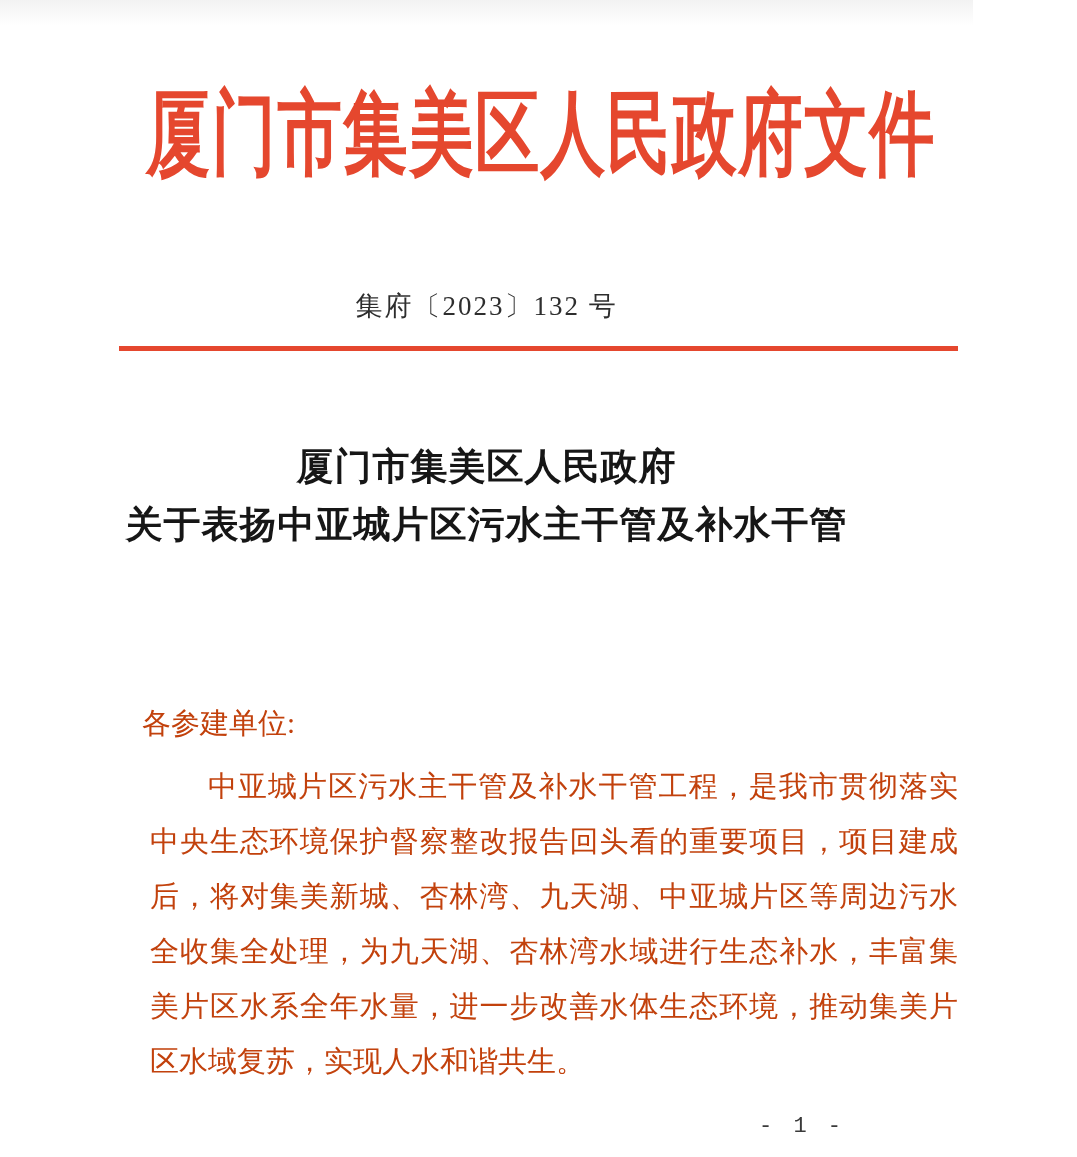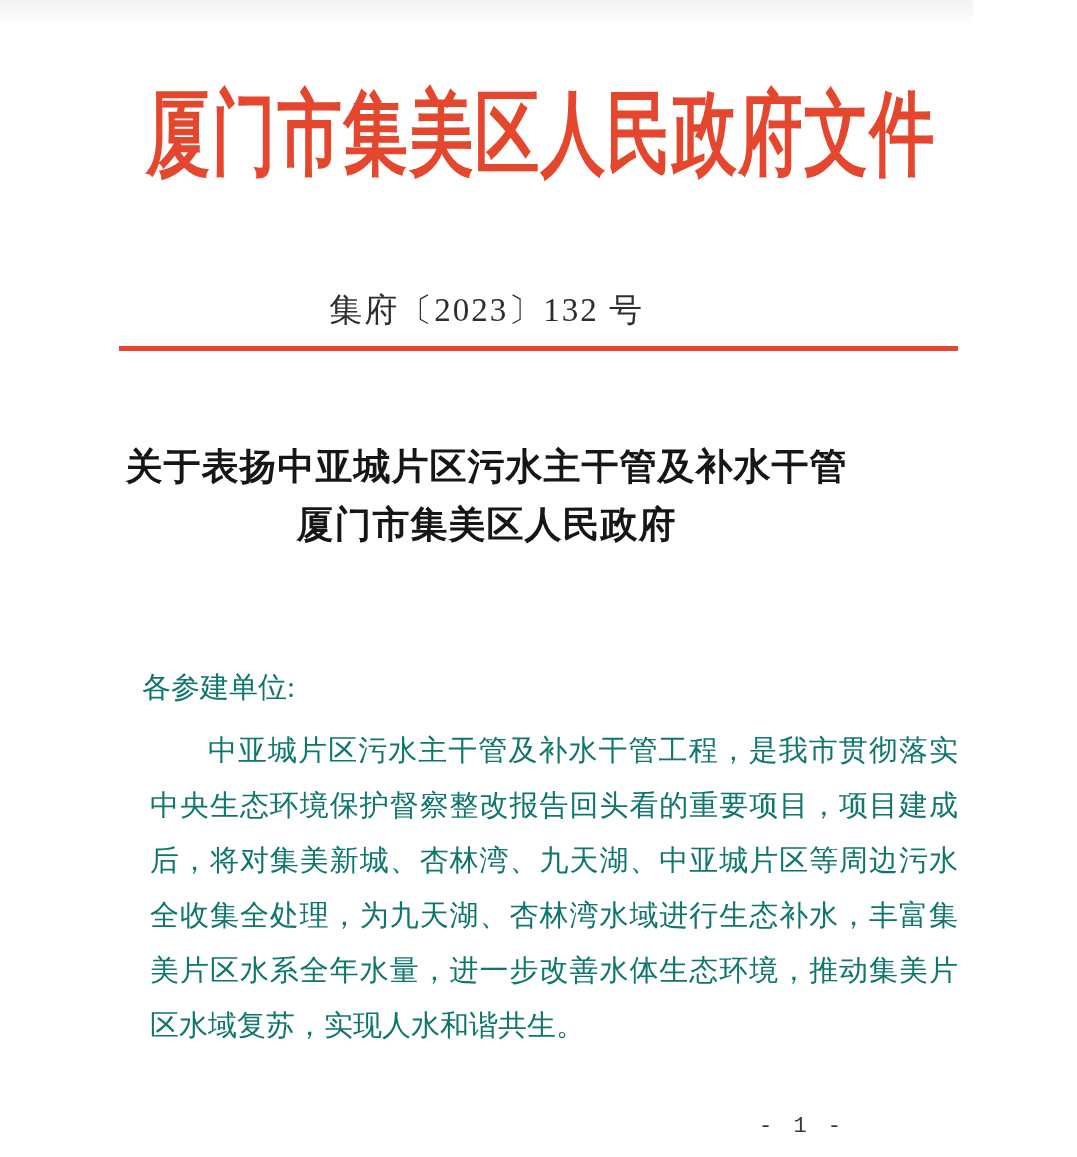--- a/index.html
+++ b/index.html
@@ -39,21 +39,21 @@
     transform-origin: 50% 50%;
     white-space: nowrap;
   }
   .doc-number {
     position: absolute;
     top: 288px;
     left: 0;
     width: 100%;
     text-align: center;
     color: #2e2e2e;
-    font-size: 33px;
+    font-size: 27px;
     letter-spacing: 2px;
   }
   .red-line {
     position: absolute;
     top: 346px;
     left: 119px;
     width: 839px;
     height: 5px;
     background: var(--accent, #e5472e);
   }
@@ -64,24 +64,24 @@
     width: 100%;
     text-align: center;
     color: #161616;
     font-size: 37px;
     font-weight: bold;
     line-height: 58px;
     letter-spacing: 1px;
   }
   .body-block {
     position: absolute;
-    top: 660px;
+    top: 696px;
     left: 142px;
     width: 824px;
-    color: #0f766e;
+    color: #c2410c;
     font-size: 29px;
     line-height: 55px;
     text-align: justify;
   }
   .salutation {
     margin: 0;
   }
   .para {
     margin: 8px;
     text-indent: 2em;
@@ -101,22 +101,22 @@
 
 <div class="page">
 
   <div class="red-header">厦门市集美区人民政府文件</div>
 
   <div class="doc-number">集府〔2023〕132 号</div>
 
   <div class="red-line"></div>
 
   <div class="title-block">
+    <div>厦门市集美区人民政府</div>
     <div>关于表扬中亚城片区污水主干管及补水干管</div>
-    <div>厦门市集美区人民政府</div>
   </div>
 
   <div class="body-block">
     <p class="salutation">各参建单位:</p>
     <p class="para">中亚城片区污水主干管及补水干管工程，是我市贯彻落实中央生态环境保护督察整改报告回头看的重要项目，项目建成后，将对集美新城、杏林湾、九天湖、中亚城片区等周边污水全收集全处理，为九天湖、杏林湾水域进行生态补水，丰富集美片区水系全年水量，进一步改善水体生态环境，推动集美片区水域复苏，实现人水和谐共生。</p>
   </div>
 
   <div class="page-number">- 1 -</div>
 
 </div>

